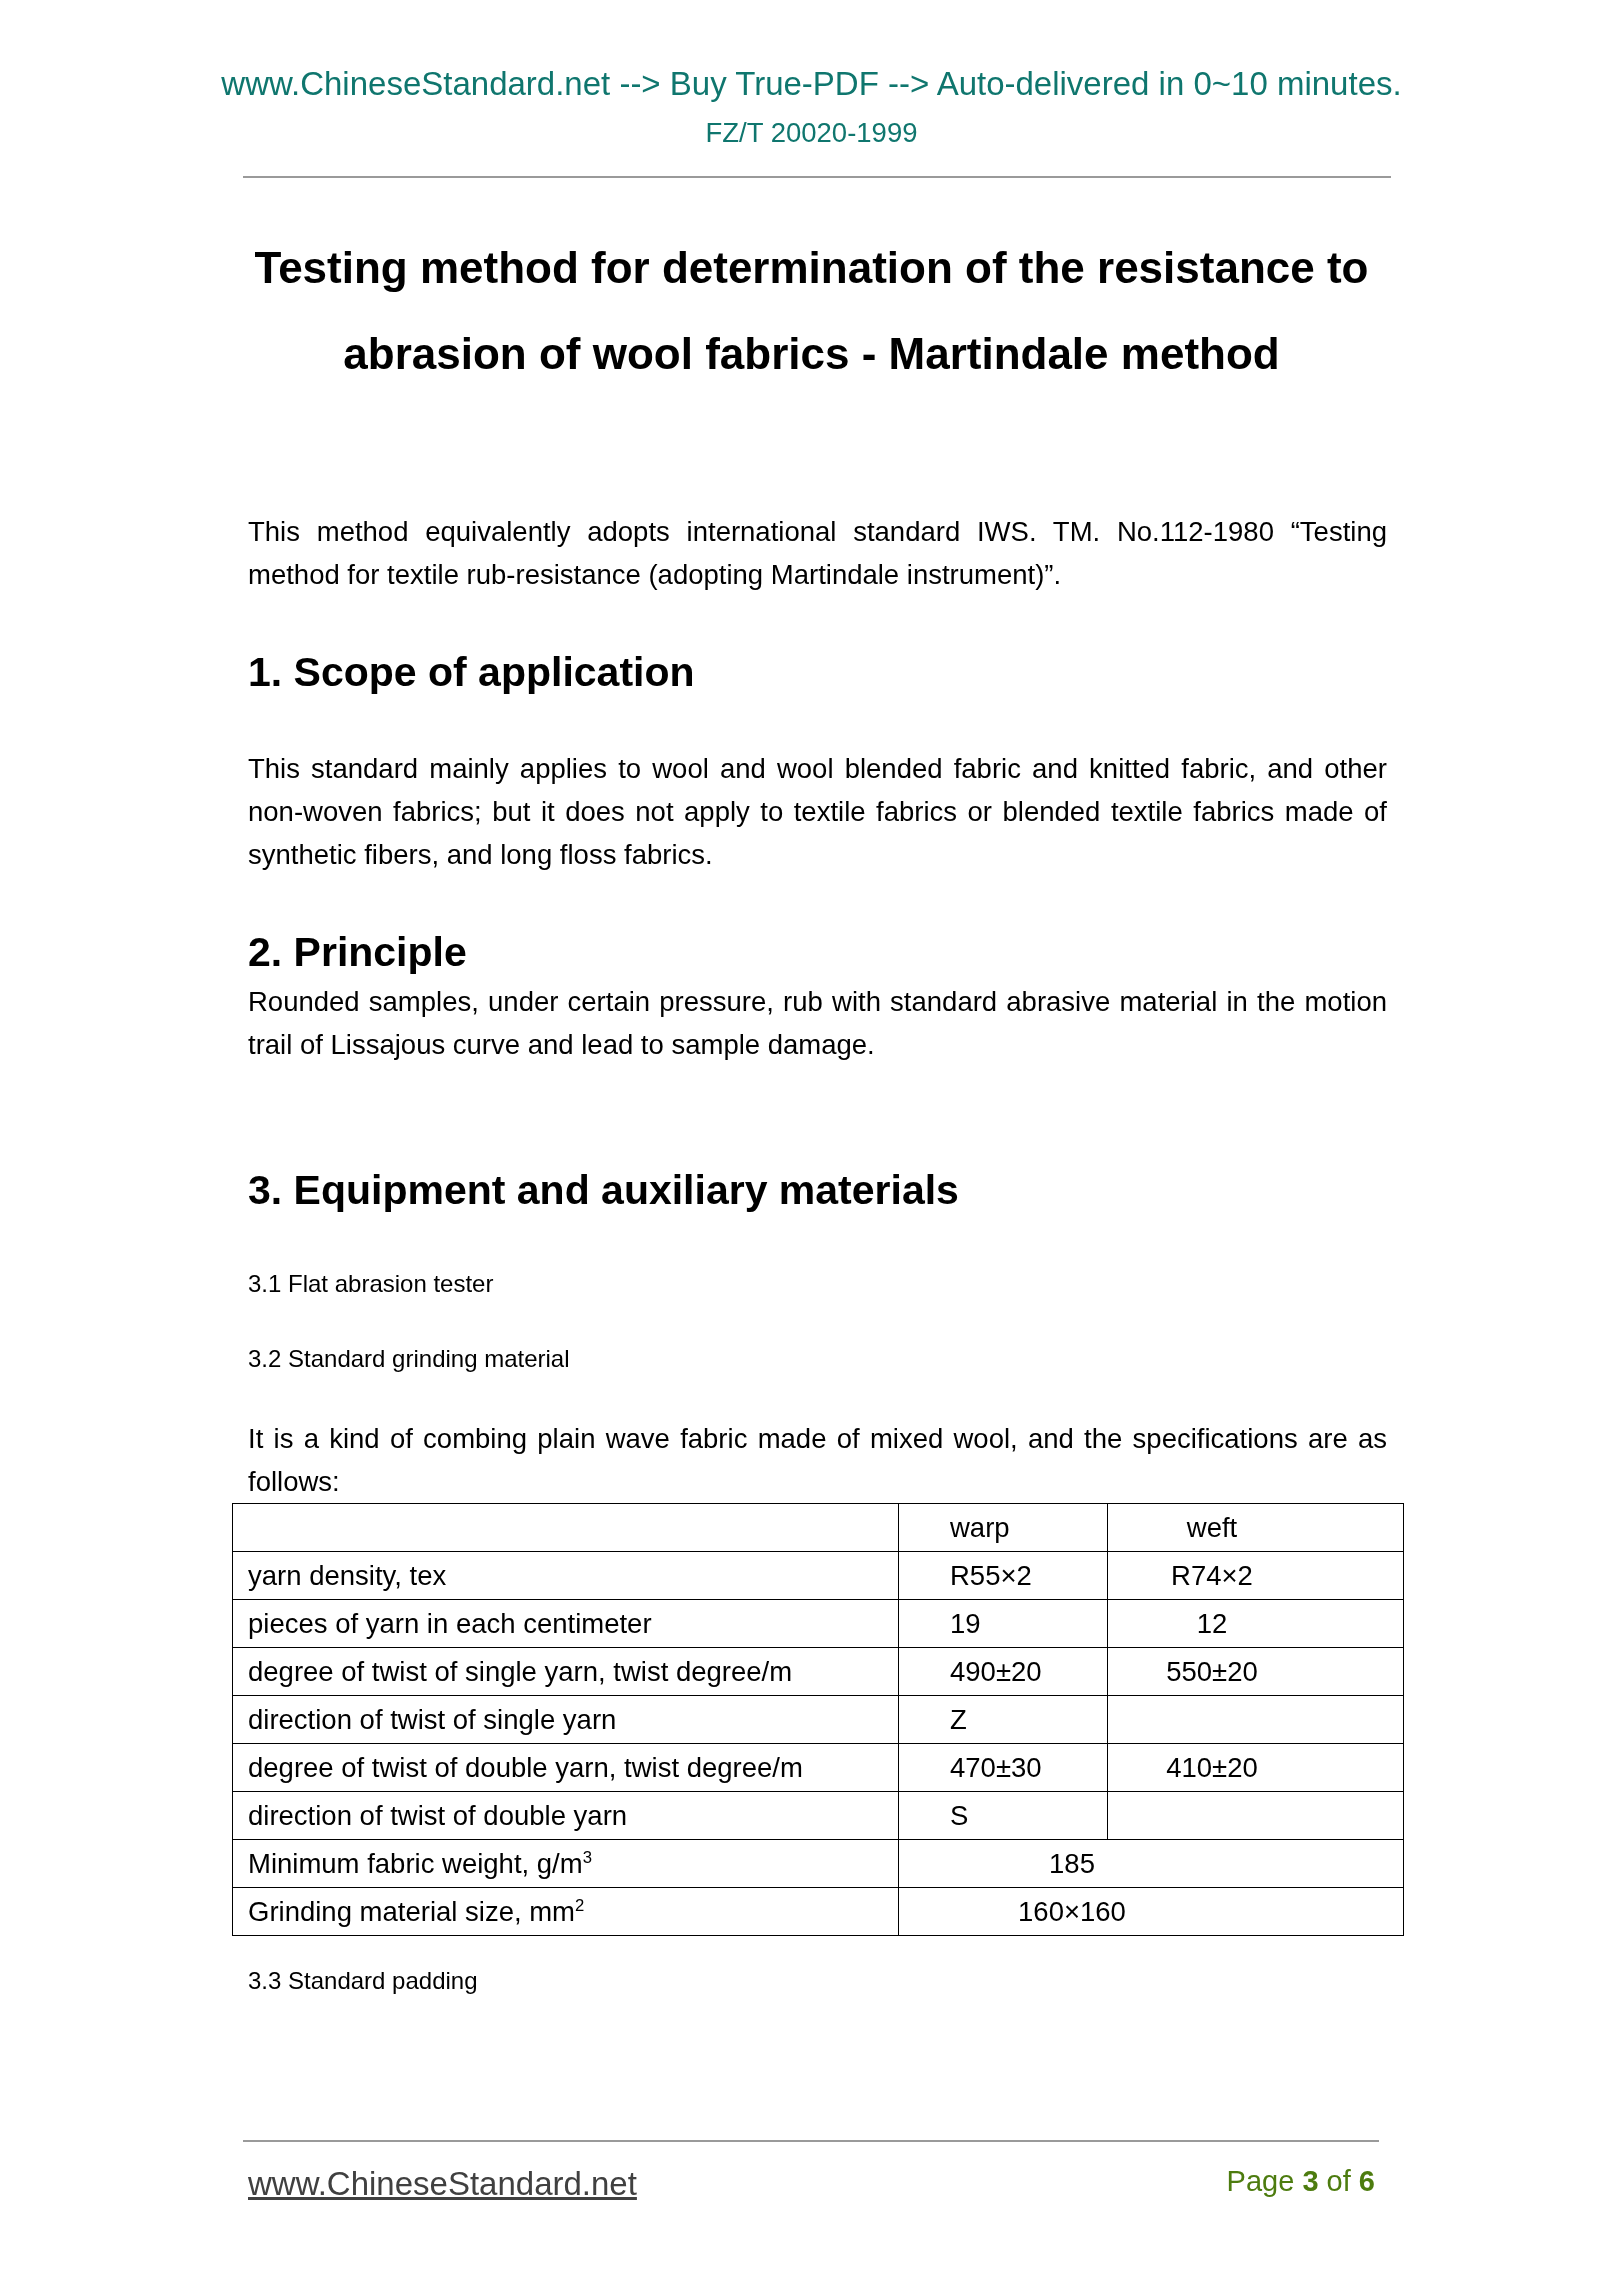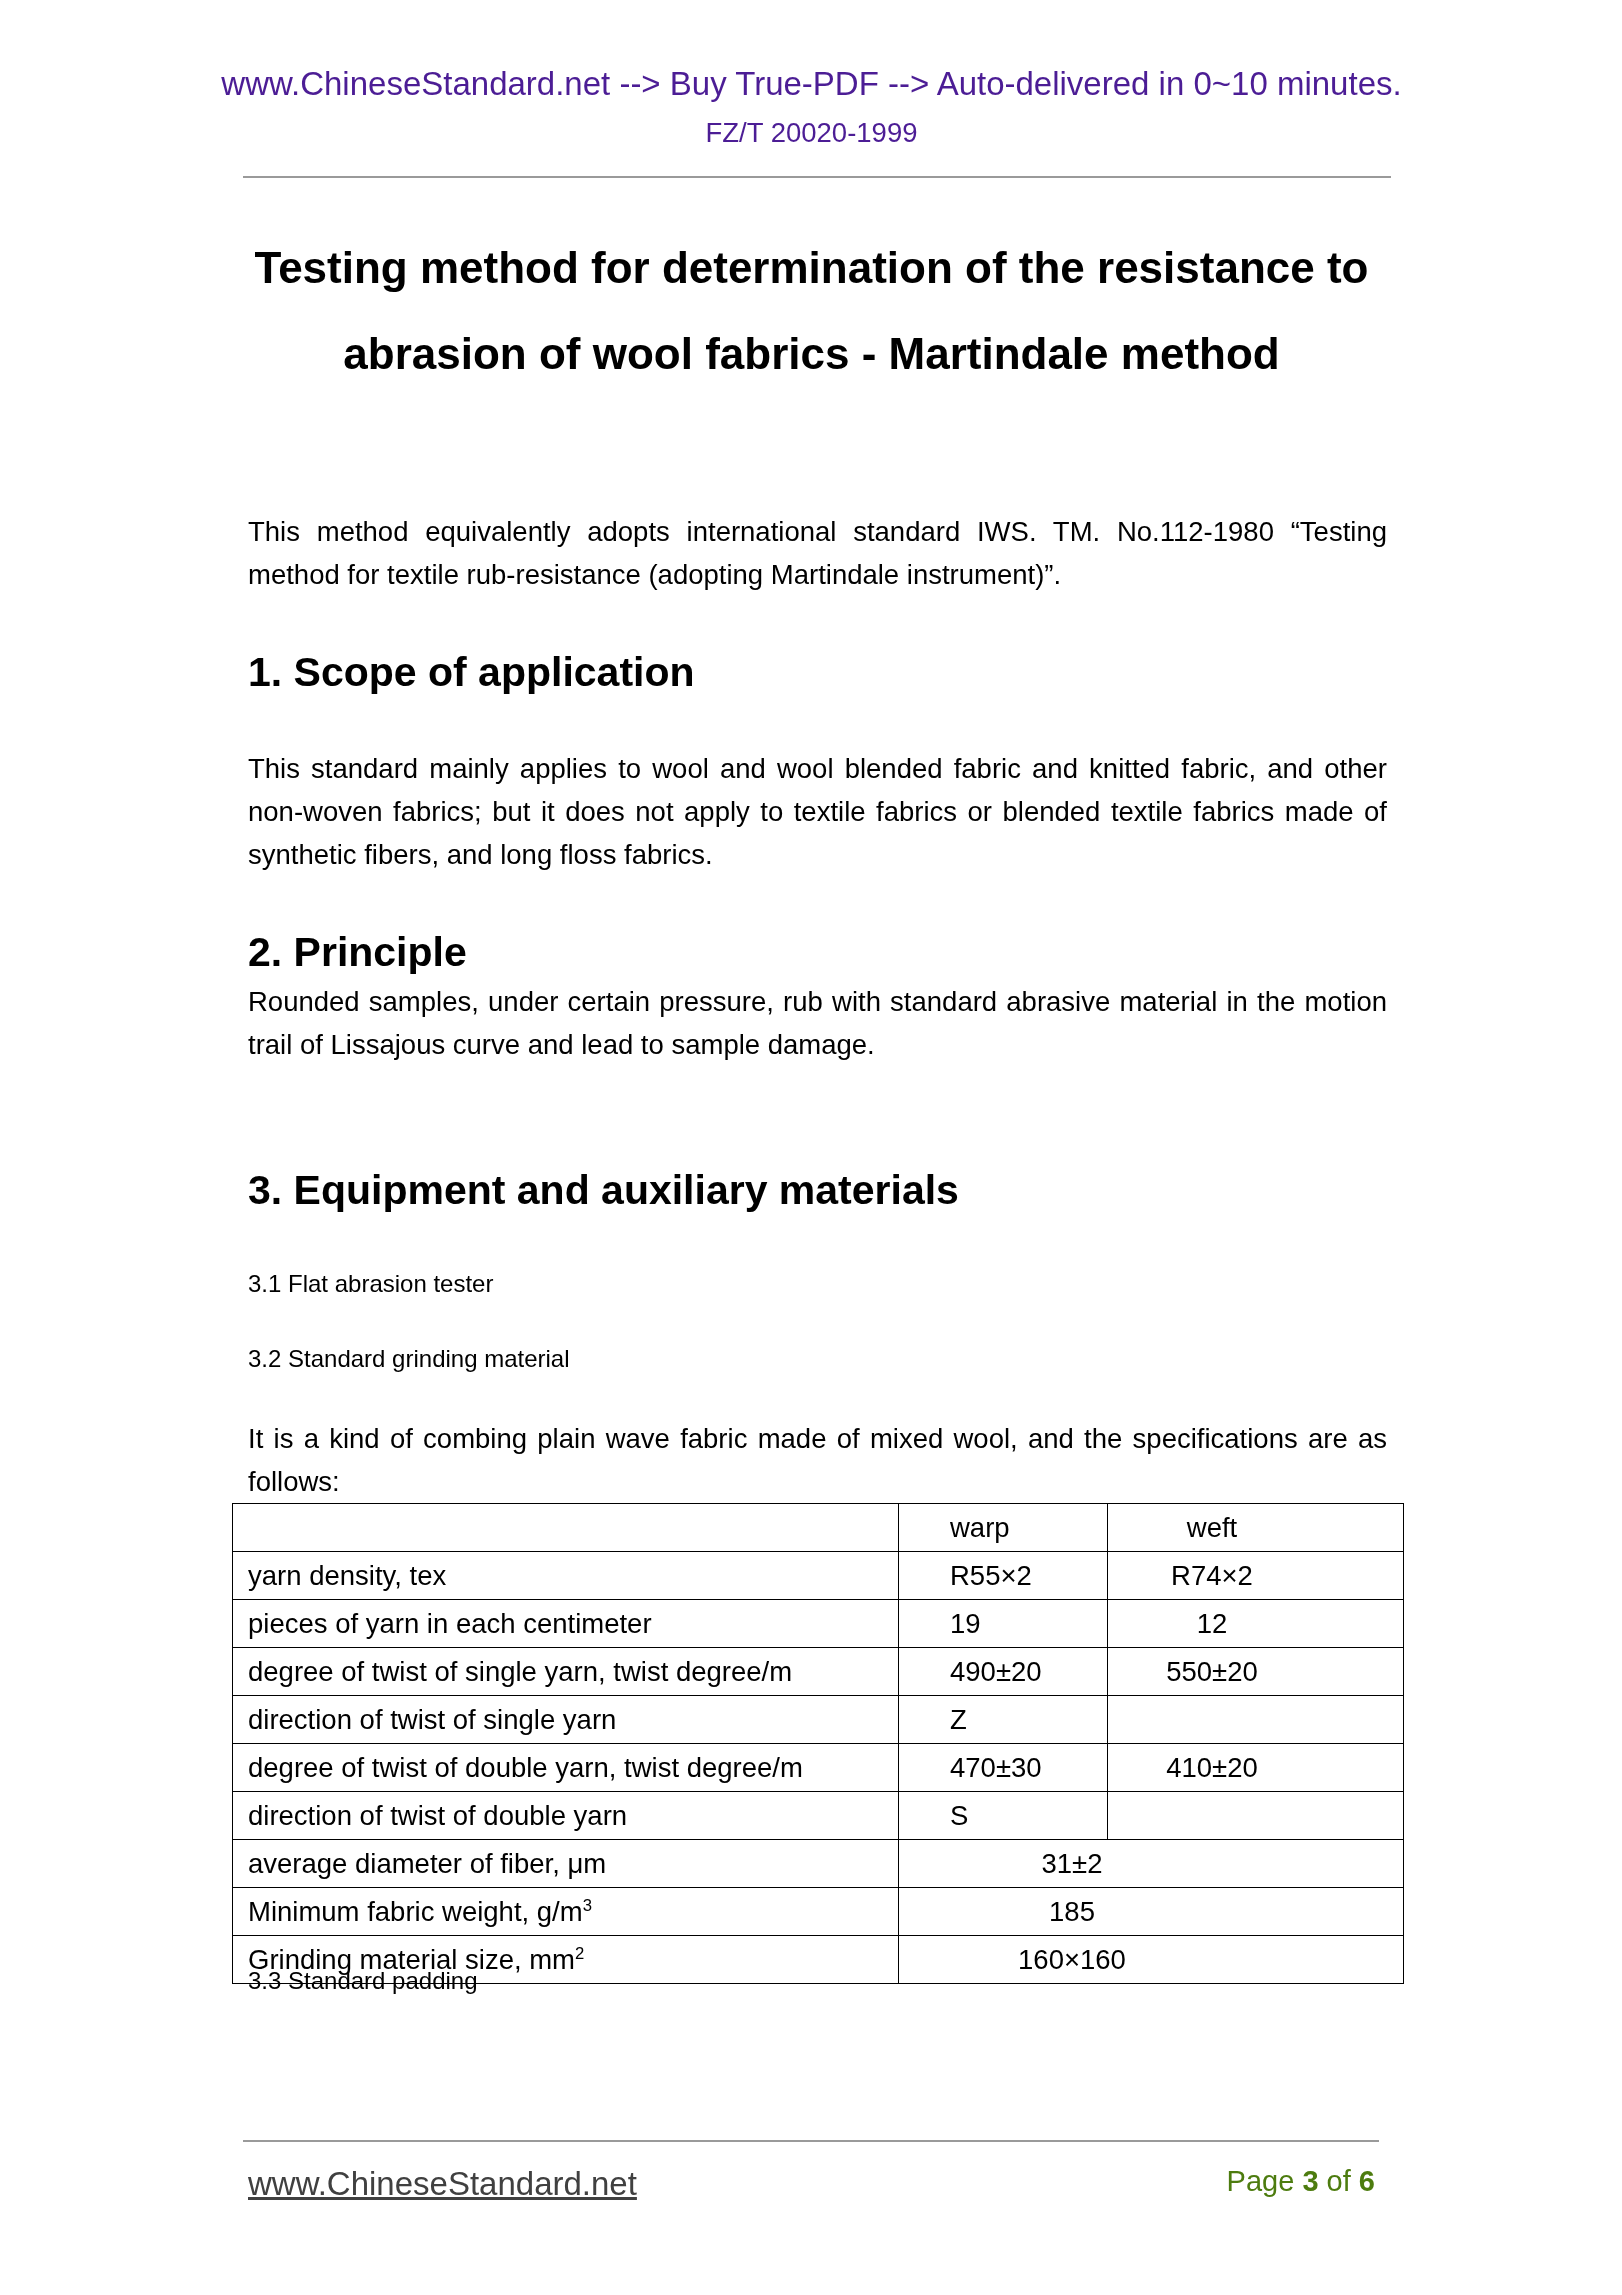--- a/index.html
+++ b/index.html
@@ -1,19 +1,19 @@
 <!DOCTYPE html>
 <html style="font-size:13.3px"><head>
 <meta charset="utf-8">
 <style>
   html, body { margin:0; padding:0; background:#ffffff; }
   body { width:1623px; height:2295px; position:relative; overflow:hidden;
          font-family:"Liberation Sans", sans-serif; color:#000; }
   .abs { position:absolute; }
-  .hdr { left:0; width:1623px; text-align:center; color:#4c1d95; }
+  .hdr { left:0; width:1623px; text-align:center; color:#0f766e; }
   #hdr1 { top:65px; font-size:33px; }
   #hdr2 { top:117px; font-size:27.5px; }
   .rule { height:1.7px; background:#9a9a9a; }
   #rule-top { top:176px; left:243px; width:1148px; }
   .title { left:0; width:1623px; text-align:center; font-weight:bold; font-size:44px; }
   #title1 { top:243px; }
   #title2 { top:329px; }
   .para { left:248px; width:1139px; font-size:27.5px; line-height:43px; text-align:justify; }
   .para.last-left { text-align-last:left; }
   #intro { top:510px; }
@@ -112,24 +112,20 @@
         </td>
       </tr>
       <tr>
         <td class="c1">direction of twist of double yarn</td>
         <td class="cw"><span class="warp-val">S</span></td>
         <td class="cf">
           <span class="weft-val"></span>
         </td>
       </tr>
       <tr>
-        <td class="c1"><span>average diameter of fiber, μm</span><sup></sup></td>
-        <td class="merged" colspan="2"><span>31±2</span></td>
-      </tr>
-      <tr>
         <td class="c1"><span>Minimum fabric weight, g/m</span><sup>3</sup></td>
         <td class="merged" colspan="2"><span>185</span></td>
       </tr>
       <tr>
         <td class="c1"><span>Grinding material size, mm</span><sup>2</sup></td>
         <td class="merged" colspan="2"><span>160×160</span></td>
       </tr>
     </tbody>
 </table>
 

